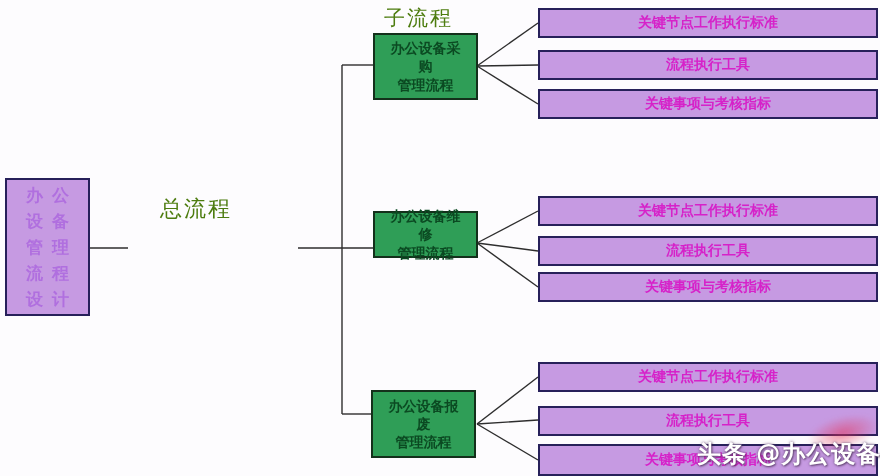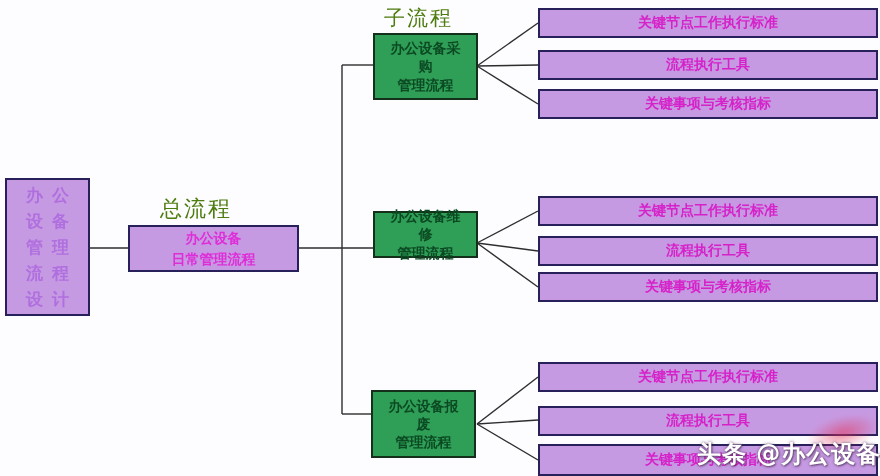--- a/index.html
+++ b/index.html
@@ -70,24 +70,20 @@
   <div class="box purple title-box">
     <div class="row">办公</div>
     <div class="row">设备</div>
     <div class="row">管理</div>
     <div class="row">流程</div>
     <div class="row">设计</div>
   </div>
 
   <div class="flow-label main-label">总流程</div>
 
-  <div class="box purple main-box">
-    <span>办公设备</span>
-    <span>日常管理流程</span>
-  </div>
 
   <div class="flow-label sub-label">子流程</div>
 
   <div class="box green green-1">
     <span>办公设备采</span>
     <span>购</span>
     <span>管理流程</span>
   </div>
   <div class="box purple out o11">关键节点工作执行标准</div>
   <div class="box purple out o12">流程执行工具</div>

